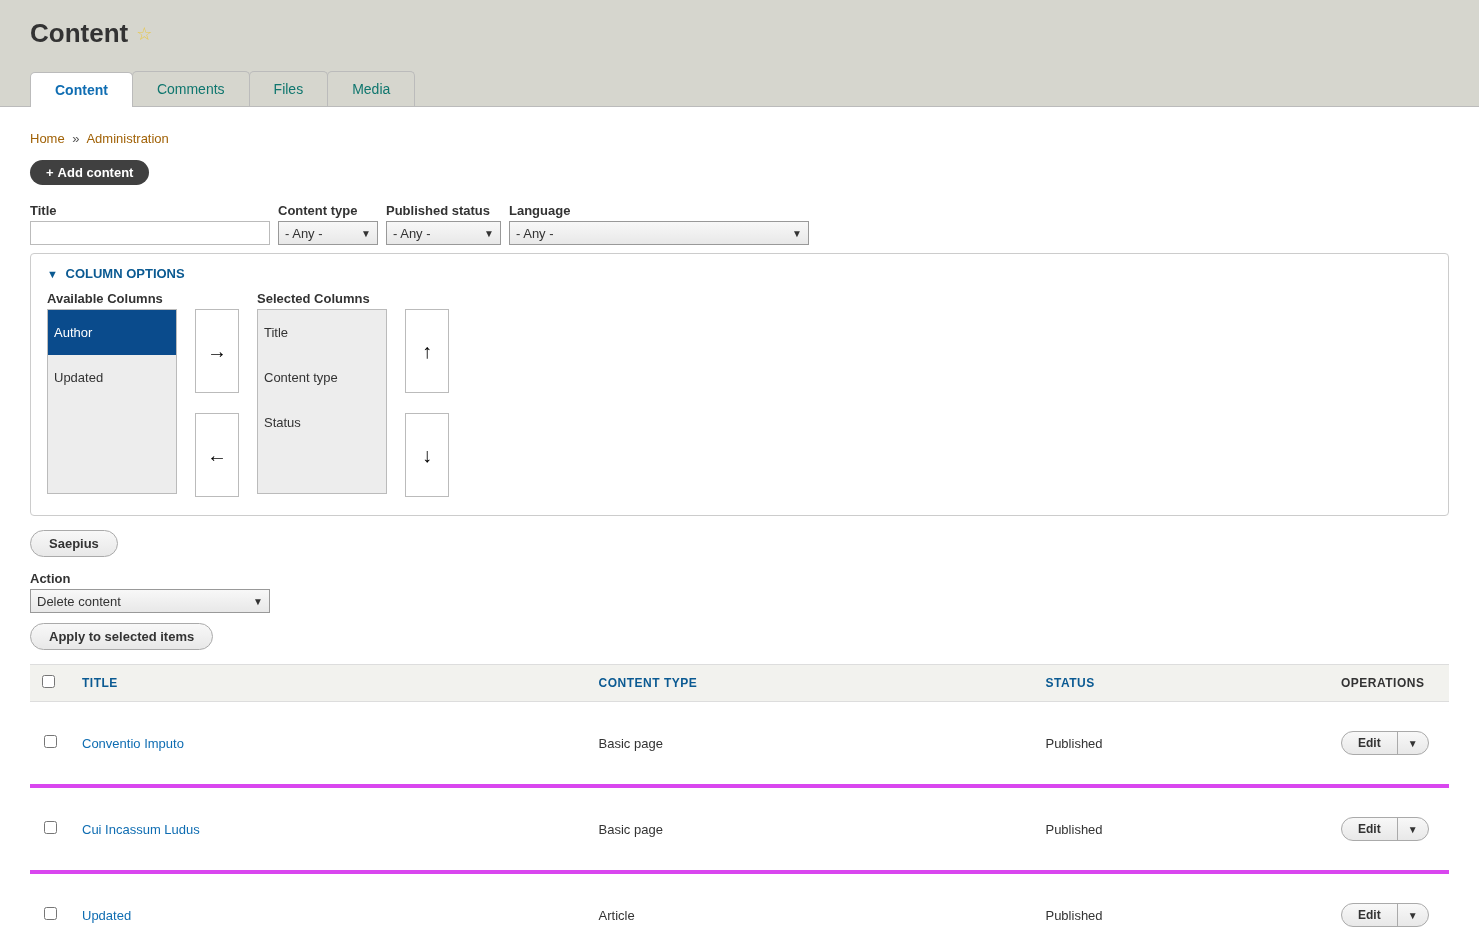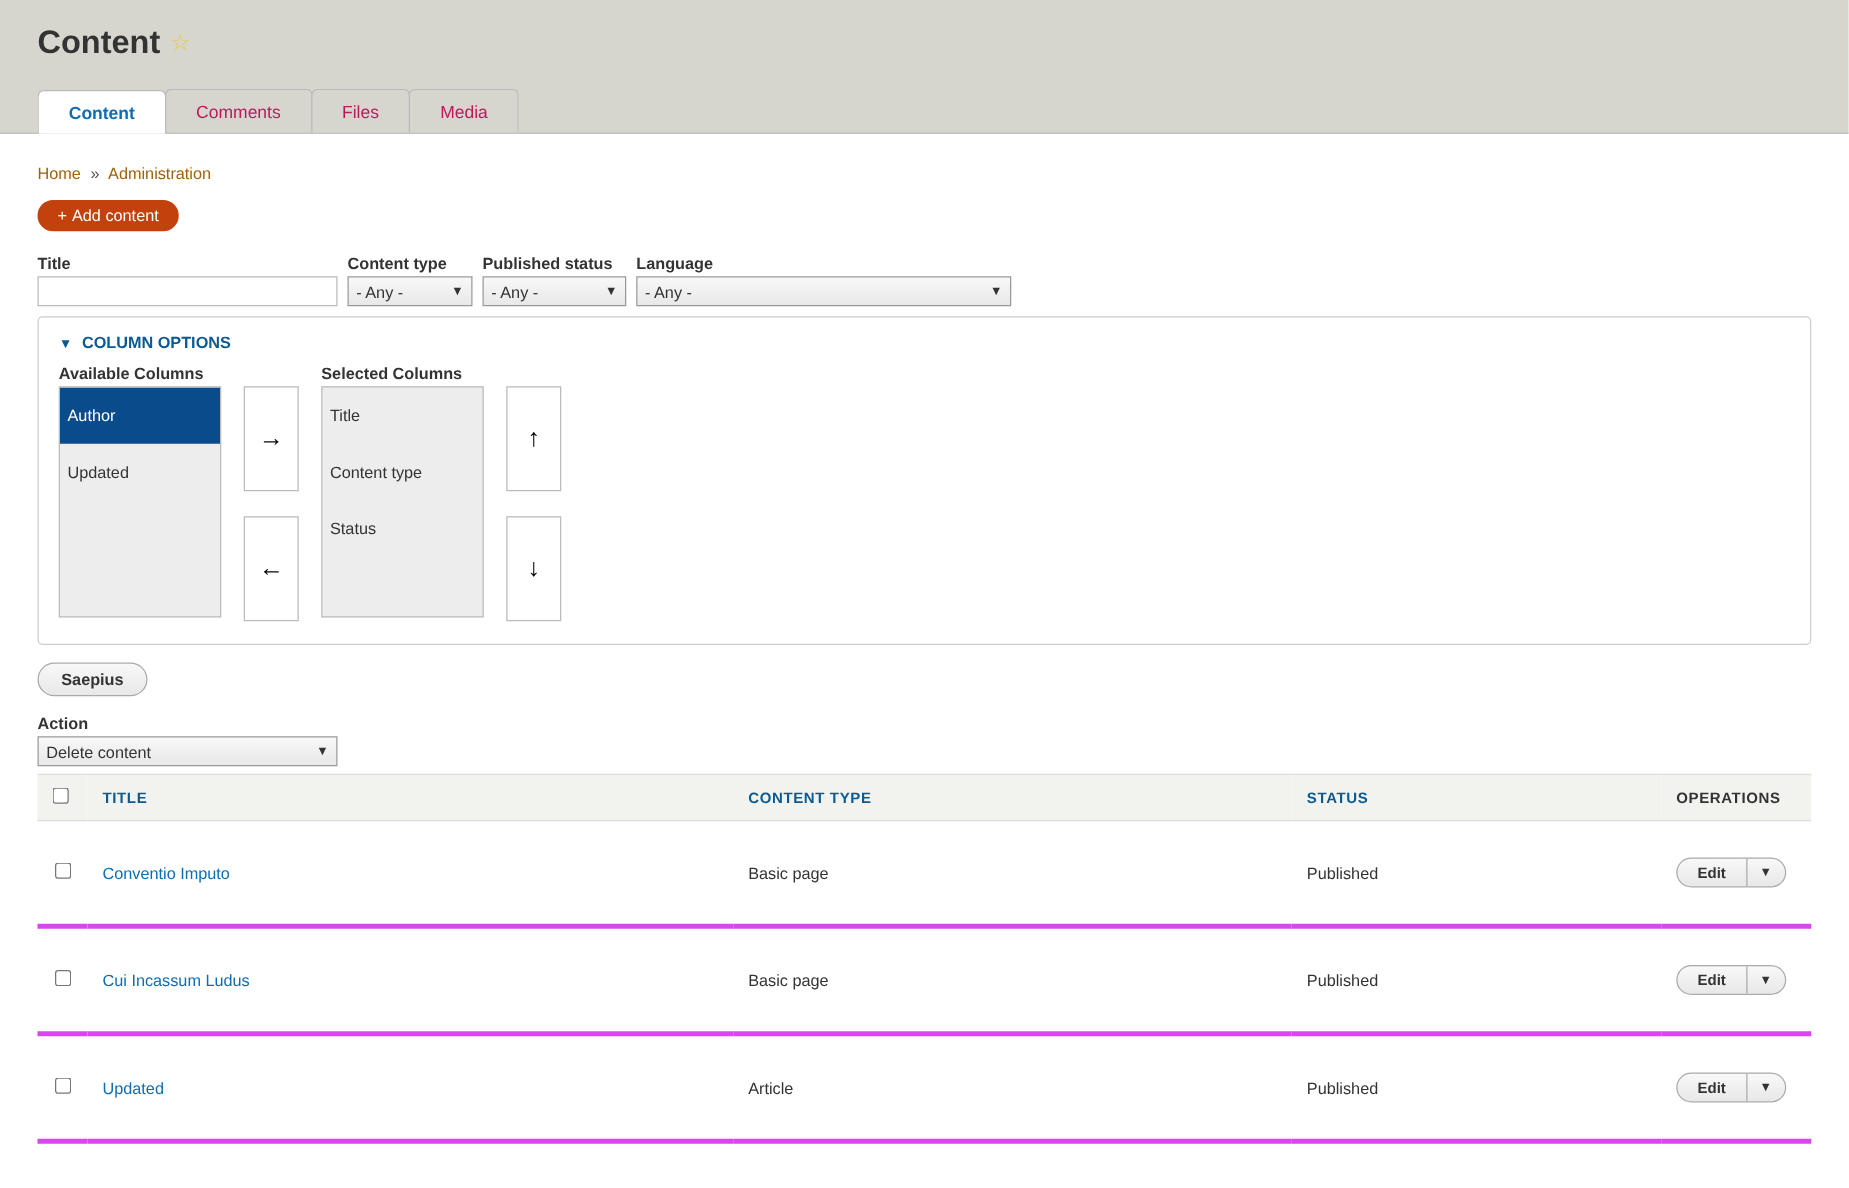--- a/index.html
+++ b/index.html
@@ -2,27 +2,27 @@
 <html><head>
 <meta charset="utf-8">
 <style>
 * { box-sizing: border-box; margin: 0; padding: 0; }
 body { font-family: "Segoe UI", Arial, sans-serif; font-size: 14px; color: #333; background: #fff; }
 .header-region { background: #d6d6ce; padding: 18px 30px 0 30px; border-bottom: 1px solid #bbb; }
 .page-title-row { display: flex; align-items: center; gap: 8px; margin-bottom: 22px; }
 .page-title { font-size: 26px; font-weight: bold; color: #333; }
 .star-icon { font-size: 18px; color: #e8c84a; }
 .tabs { display: flex; gap: 0; }
-.tab { padding: 9px 24px; border: 1px solid #bbb; border-bottom: none; background: #d6d6ce; color: #be185d; cursor: pointer; border-radius: 5px 5px 0 0; margin-right: -1px; font-size: 14px; }
+.tab { padding: 9px 24px; border: 1px solid #bbb; border-bottom: none; background: #d6d6ce; color: #0f766e; cursor: pointer; border-radius: 5px 5px 0 0; margin-right: -1px; font-size: 14px; }
 .tab.active { background: #fff; font-weight: bold; color: #0f6db2; position: relative; top: 1px; }
 .content-region { padding: 12px 30px 30px 30px; }
 .breadcrumb { margin: 12px 0 14px 0; font-size: 13px; }
 .breadcrumb a { color: #a16207; text-decoration: none; }
 .breadcrumb .sep { color: #555; margin: 0 4px; }
-.add-button { display: inline-block; background: #c2410c; color: #fff; border: none; border-radius: 14px; padding: 5px 16px; font-size: 13px; font-weight: normal; cursor: pointer; margin-bottom: 18px; text-align: center; }
+.add-button { display: inline-block; background: #404040; color: #fff; border: none; border-radius: 14px; padding: 5px 16px; font-size: 13px; font-weight: bold; cursor: pointer; margin-bottom: 18px; text-align: center; }
 .add-button .plus { margin-right: 4px; }
 .filters-row { display: flex; gap: 8px; margin-bottom: 6px; }
 .filter-group { display: flex; flex-direction: column; }
 .filter-group label { font-weight: bold; font-size: 13px; margin-bottom: 3px; }
 .text-input { width: 240px; height: 24px; border: 1px solid #bbb; padding: 2px 6px; background: #fff; }
 .select-input { height: 24px; border: 1px solid #999; background: linear-gradient(#f8f8f8,#e8e8e8); padding: 2px 6px; font-size: 13px; position: relative; display: flex; align-items: center; justify-content: space-between; cursor: pointer; }
 .select-input .caret { font-size: 10px; margin-left: 8px; }
 .sel-w1 { width: 100px; }
 .sel-w2 { width: 115px; }
 .sel-w3 { width: 300px; }
@@ -146,20 +146,23 @@
   </div>
 
   <div class="action-section">
     <label>Action</label>
     <div class="select-input action-select">
       <span>Delete content</span>
       <span class="caret">▼</span>
     </div>
   </div>
 
+  <div class="apply-row">
+    <button class="action-button">Apply to selected items</button>
+  </div>
 
   <table class="content-table">
     <thead>
       <tr>
         <th class="chk chk-col"><input type="checkbox" style=""></th>
         <th>TITLE</th>
         <th>CONTENT TYPE</th>
         <th>STATUS</th>
         <th class="ops ops-col">OPERATIONS</th>
       </tr>

